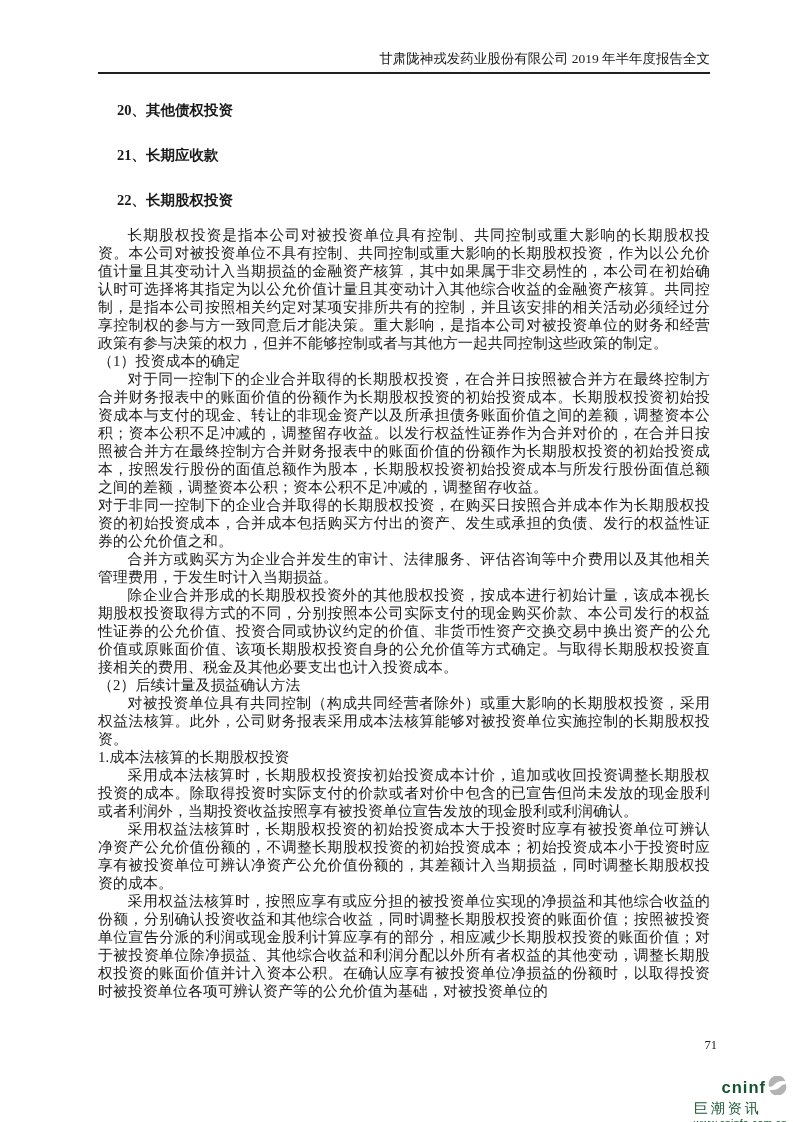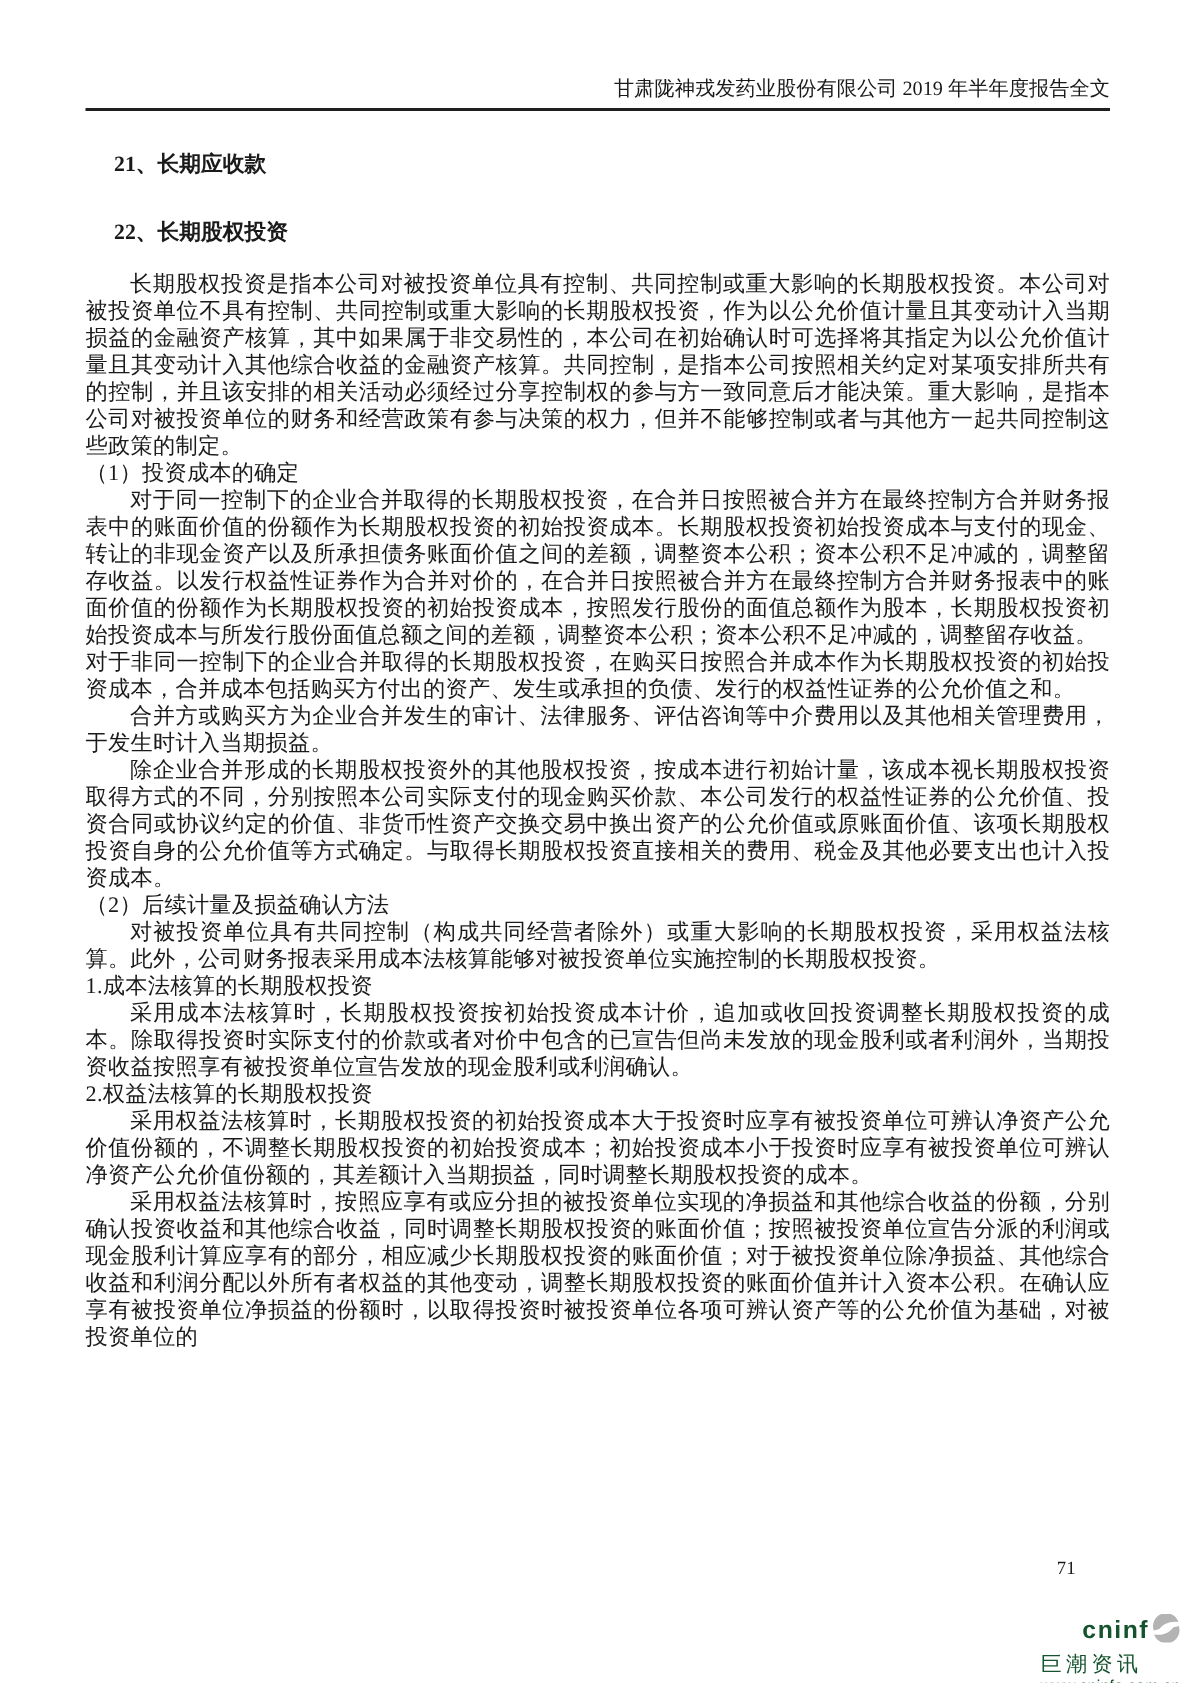--- a/index.html
+++ b/index.html
@@ -6,22 +6,23 @@
   body {
     width: 793px; height: 1122px;
     background: #ffffff;
     position: relative;
     overflow: hidden;
     font-family: "Liberation Serif", "DejaVu Serif", serif;
     color: #1a1a1a;
   }
   .page {
     position: absolute; inset: 0;
-    padding: 50px 53px 0 57px;
+    padding: 50px 83px 0 57px;
     box-sizing: border-box;
+    margin-left: 41px;
   }
   .doc-header {
     text-align: right;
     font-size: 13.5px;
     line-height: 17px;
     white-space: nowrap;
   }
   .header-rule {
     border: none;
     border-top: 2px solid #1f1f1f;
@@ -82,37 +83,37 @@
 </head>
 <body>
 
 <div class="page">
 
   <div class="doc-header">
     <span>甘肃陇神戎发药业股份有限公司 2019 年半年度报告全文</span>
   </div>
   <hr class="header-rule">
 
+  <div class="sec-heading">20、其他债权投资</div>
 
   <div class="sec-heading">21、长期应收款</div>
 
   <div class="sec-heading">22、长期股权投资</div>
 
   <div class="body-text" id="paragraphs">
       <p class="para indent">长期股权投资是指本公司对被投资单位具有控制、共同控制或重大影响的长期股权投资。本公司对被投资单位不具有控制、共同控制或重大影响的长期股权投资，作为以公允价值计量且其变动计入当期损益的金融资产核算，其中如果属于非交易性的，本公司在初始确认时可选择将其指定为以公允价值计量且其变动计入其他综合收益的金融资产核算。共同控制，是指本公司按照相关约定对某项安排所共有的控制，并且该安排的相关活动必须经过分享控制权的参与方一致同意后才能决策。重大影响，是指本公司对被投资单位的财务和经营政策有参与决策的权力，但并不能够控制或者与其他方一起共同控制这些政策的制定。</p>
       <p class="para">（1）投资成本的确定</p>
       <p class="para indent">对于同一控制下的企业合并取得的长期股权投资，在合并日按照被合并方在最终控制方合并财务报表中的账面价值的份额作为长期股权投资的初始投资成本。长期股权投资初始投资成本与支付的现金、转让的非现金资产以及所承担债务账面价值之间的差额，调整资本公积；资本公积不足冲减的，调整留存收益。以发行权益性证券作为合并对价的，在合并日按照被合并方在最终控制方合并财务报表中的账面价值的份额作为长期股权投资的初始投资成本，按照发行股份的面值总额作为股本，长期股权投资初始投资成本与所发行股份面值总额之间的差额，调整资本公积；资本公积不足冲减的，调整留存收益。</p>
       <p class="para">对于非同一控制下的企业合并取得的长期股权投资，在购买日按照合并成本作为长期股权投资的初始投资成本，合并成本包括购买方付出的资产、发生或承担的负债、发行的权益性证券的公允价值之和。</p>
       <p class="para indent">合并方或购买方为企业合并发生的审计、法律服务、评估咨询等中介费用以及其他相关管理费用，于发生时计入当期损益。</p>
       <p class="para indent">除企业合并形成的长期股权投资外的其他股权投资，按成本进行初始计量，该成本视长期股权投资取得方式的不同，分别按照本公司实际支付的现金购买价款、本公司发行的权益性证券的公允价值、投资合同或协议约定的价值、非货币性资产交换交易中换出资产的公允价值或原账面价值、该项长期股权投资自身的公允价值等方式确定。与取得长期股权投资直接相关的费用、税金及其他必要支出也计入投资成本。</p>
       <p class="para">（2）后续计量及损益确认方法</p>
       <p class="para indent">对被投资单位具有共同控制（构成共同经营者除外）或重大影响的长期股权投资，采用权益法核算。此外，公司财务报表采用成本法核算能够对被投资单位实施控制的长期股权投资。</p>
       <p class="para">1.成本法核算的长期股权投资</p>
       <p class="para indent">采用成本法核算时，长期股权投资按初始投资成本计价，追加或收回投资调整长期股权投资的成本。除取得投资时实际支付的价款或者对价中包含的已宣告但尚未发放的现金股利或者利润外，当期投资收益按照享有被投资单位宣告发放的现金股利或利润确认。</p>
-      <p class="para">2.权益法核算的长期股权投资</p>
       <p class="para indent">采用权益法核算时，长期股权投资的初始投资成本大于投资时应享有被投资单位可辨认净资产公允价值份额的，不调整长期股权投资的初始投资成本；初始投资成本小于投资时应享有被投资单位可辨认净资产公允价值份额的，其差额计入当期损益，同时调整长期股权投资的成本。</p>
       <p class="para indent">采用权益法核算时，按照应享有或应分担的被投资单位实现的净损益和其他综合收益的份额，分别确认投资收益和其他综合收益，同时调整长期股权投资的账面价值；按照被投资单位宣告分派的利润或现金股利计算应享有的部分，相应减少长期股权投资的账面价值；对于被投资单位除净损益、其他综合收益和利润分配以外所有者权益的其他变动，调整长期股权投资的账面价值并计入资本公积。在确认应享有被投资单位净损益的份额时，以取得投资时被投资单位各项可辨认资产等的公允价值为基础，对被投资单位的</p>
     </div>
 
   <div class="page-num">71</div>
 
   <div class="cninfo-logo">
     <div class="logo-top">
       <span class="logo-brand">cninf</span>
       <span class="swirl">

